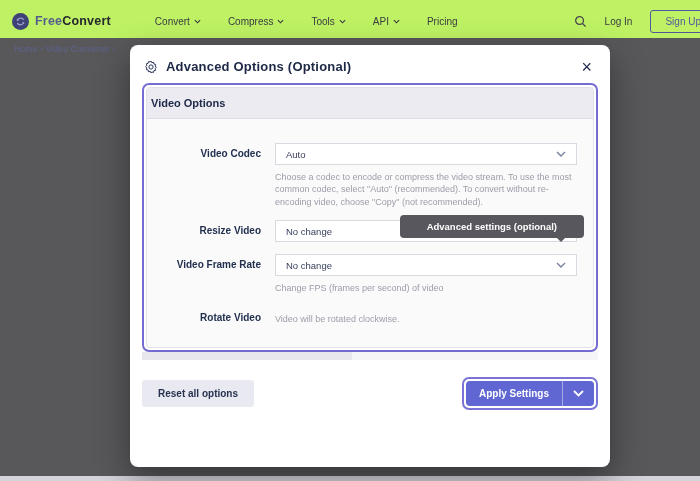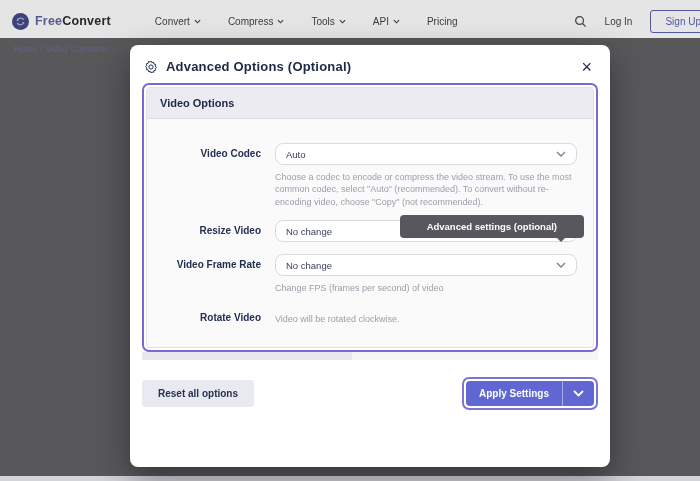--- a/index.html
+++ b/index.html
@@ -1,21 +1,21 @@
 <!DOCTYPE html>
 <html><head>
 <meta charset="utf-8">
 <style>
   * { margin:0; padding:0; box-sizing:border-box; }
   html,body { width:700px; height:481px; overflow:hidden; background:#58585b;
     font-family:"Liberation Sans","DejaVu Sans",sans-serif; }
 
   
   .page { position:absolute; inset:0; }
-  .navbar { height:38px; background:#e5e5e5; display:flex; align-items:center;
+  .navbar { height:38px; background:#bef264; display:flex; align-items:center;
     padding:4px 0 0 12px; overflow:hidden; }
   .brand { display:flex; align-items:center; gap:6px; }
   .brand-icon { width:17px; height:17px; border-radius:50%; background:#3f4277;
     display:flex; align-items:center; justify-content:center; }
   .brand-icon svg { display:block; }
   .brand-text { font-size:12.5px; font-weight:bold; letter-spacing:.2px; }
   .brand-free { color:#565c8e; } .brand-conv { color:#27272e; }
   .nav-menu { display:flex; gap:27px; margin-left:44px; align-items:center; }
   .nav-item { font-size:10px; color:#3b3b43; display:flex; align-items:center; gap:4px; cursor:pointer; }
   .nav-right { margin-left:auto; display:flex; align-items:center; gap:18px; }
@@ -35,28 +35,28 @@
   .modal-title { font-size:13px; font-weight:bold; color:#1d2846; letter-spacing:.2px; }
   .close-btn { margin-left:auto; font-size:18px; line-height:14px; color:#1d2846;
     cursor:pointer; font-weight:normal; }
   .file-line { padding:11px 14px 0; font-size:9.5px; color:#4a5066; }
   .file-line b { color:#222d4d; }
 
   
   .panel { margin:9px 12px 0; border:2px solid #746cd0; border-radius:7px;
     background:#fff; padding:2px; }
   .panel-inner { border:1px solid #e1e1e9; border-radius:4px; background:#fafafb; overflow:hidden; }
-  .panel-header { background:#ebebf1; border-bottom:1px solid #dddde5; padding:9px 13px;
+  .panel-header { background:#ebebf1; border-bottom:1px solid #dddde5; padding:9px 4px;
     font-size:11px; font-weight:bold; color:#202b4b; }
   .panel-body { padding:24px 16px 6px; }
   .opt-row { display:flex; margin-bottom:12px; position:relative; }
   .opt-label { flex:none; width:112px; text-align:right; padding-right:14px;
     font-size:10px; font-weight:bold; color:#22304f; line-height:22px; }
   .opt-main { flex:1; min-width:0; }
-  .select { height:22px; background:#fff; border:1px solid #d9d9e2; border-radius:8px;
+  .select { height:22px; background:#fff; border:1px solid #d9d9e2; border-radius:0;
     display:flex; align-items:center; justify-content:space-between; padding:0 10px;
     font-size:9.5px; color:#39415c; cursor:pointer; }
   .chev { display:flex; }
   .opt-desc { margin-top:6px; padding-right:4px; font-size:9px; line-height:1.38;
     color:#9d9da9; }
 
   
   .tooltip { position:absolute; top:-5px; right:-7px; background:#57575d; color:#fff;
     font-size:9.5px; font-weight:bold; padding:6px 27px; border-radius:4px;
     white-space:nowrap; z-index:3; }

